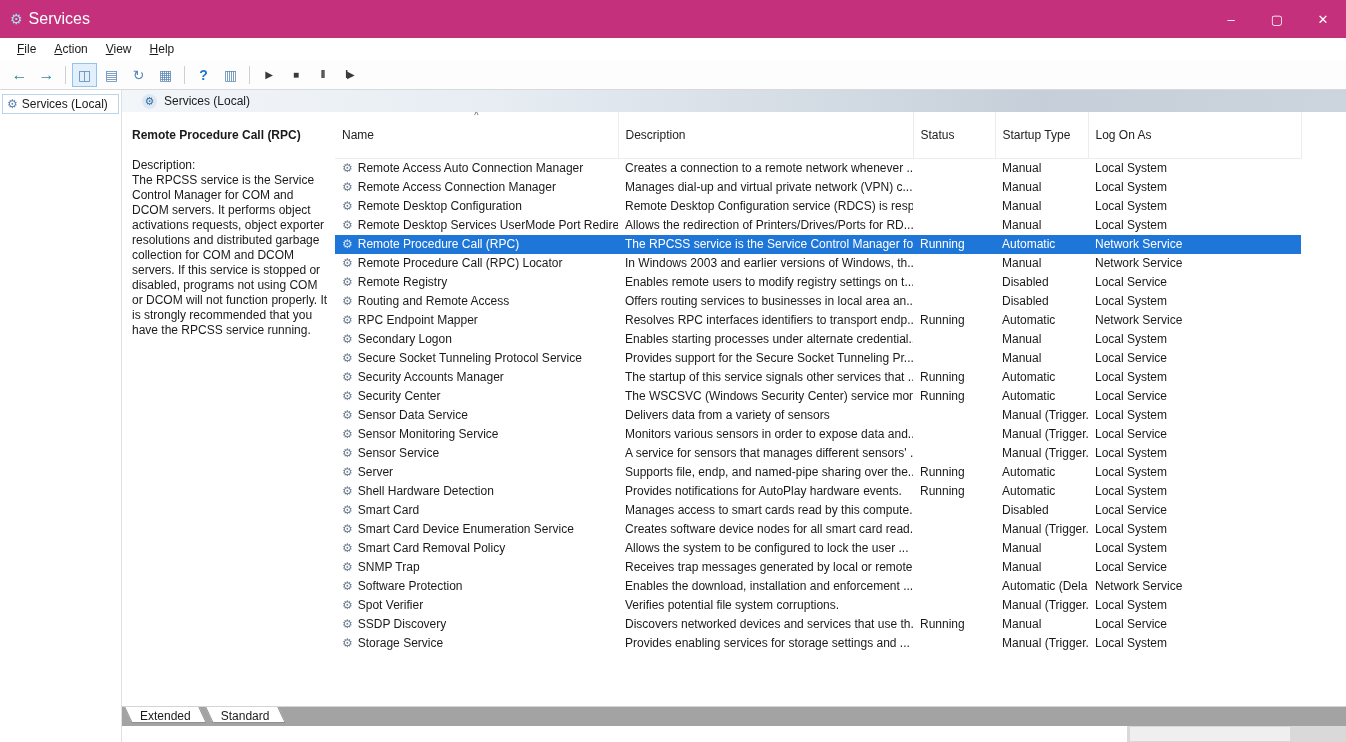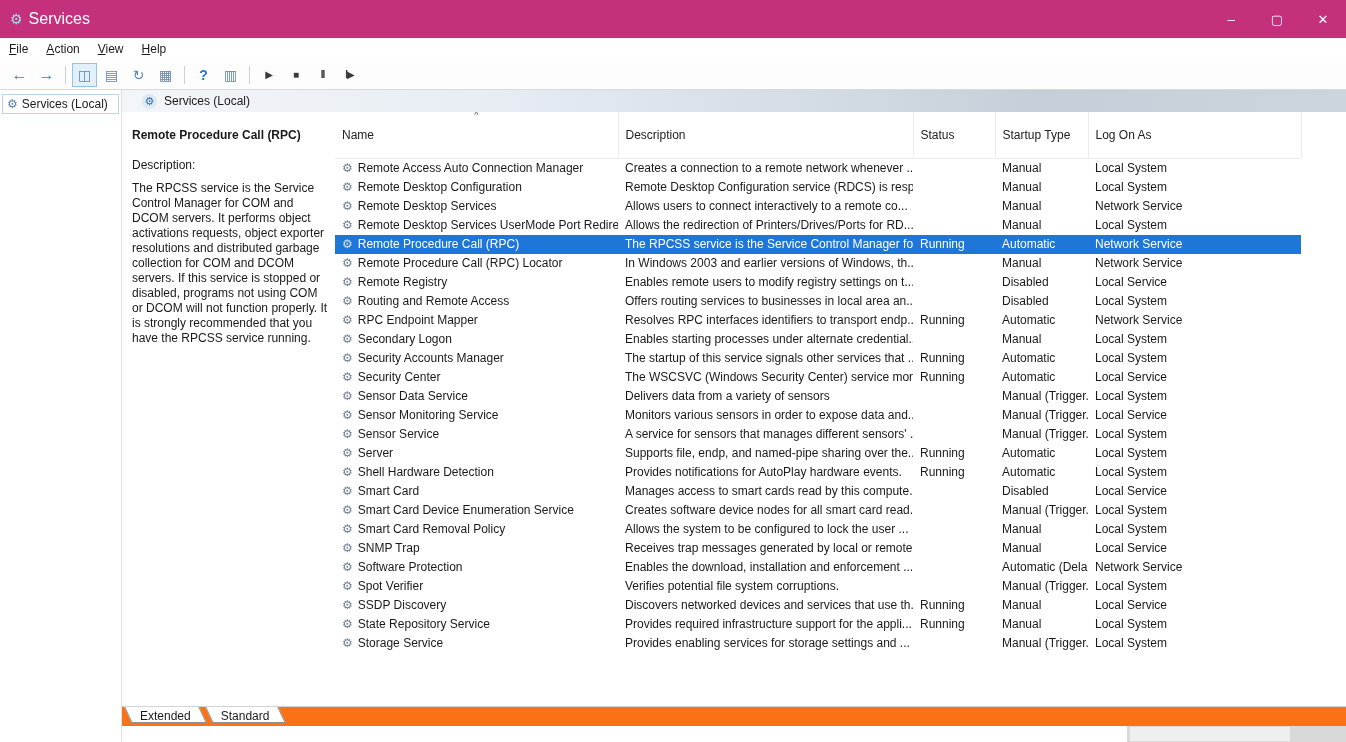--- a/index.html
+++ b/index.html
@@ -8,21 +8,21 @@
   .window { width:1346px; height:742px; background:#fff; position:relative; overflow:hidden; }
 
   
   .titlebar { height:38px; background:var(--titlebar); display:flex; align-items:center; color:#fff; }
   .app-icon { margin:0 6px 0 10px; font-size:14px; color:#9fe3ea; }
   .title-text { font-size:16px; }
   .caption-buttons { margin-left:auto; display:flex; height:100%; }
   .caption-btn { width:46px; height:100%; display:flex; align-items:center; justify-content:center; font-size:13px; cursor:default; }
 
   
-  .menubar { height:22px; display:flex; align-items:center; background:#fff; }
+  .menubar { height:22px; display:flex; align-items:center; padding-left:8px; background:#fff; }
   .menu-item { padding:2px 9px; cursor:default; }
   .menu-item u { text-decoration:underline; }
 
   
   .toolbar { height:30px; display:flex; align-items:center; padding-left:6px; background:#fdfdfd; border-bottom:1px solid #d9d9d9; }
   .tool-btn { width:25px; height:24px; display:flex; align-items:center; justify-content:center; border:1px solid transparent; margin:0 1px; cursor:default; }
   .tool-btn.pressed { background:#e2f0fc; border-color:#90c3ee; }
   .tool-btn.nav { color:#2e8b9a; font-weight:bold; font-size:16px; }
   .tool-btn.doc { color:#5b87b5; font-size:14px; }
   .tool-btn.help { color:#1f75d0; font-weight:bold; font-size:14px; }
@@ -35,37 +35,37 @@
   .tree-item { margin:1px 2px; padding:2px 4px; border:1px solid #bcd4ea; background:#fff; display:flex; align-items:center; gap:4px; cursor:default; }
   .tree-icon { color:#5a7fae; font-size:12px; }
 
   .main-panel { flex:1; display:flex; flex-direction:column; min-width:0; }
   .main-header { height:22px; flex:0 0 22px; background:linear-gradient(to right,#f3f6f9 0%,#e7edf3 30%,#c6cfd9 75%,#ccd4dd 100%); display:flex; align-items:center; padding-left:20px; gap:7px; }
   .header-icon { width:15px; height:15px; border-radius:50%; background:#dce8f2; color:#3a6ea5; font-size:11px; display:flex; align-items:center; justify-content:center; }
 
   .content { flex:1; display:flex; overflow:hidden; background:#fff; }
   .detail-panel { width:213px; flex:0 0 213px; padding:16px 10px 0 10px; }
   .detail-title { font-weight:bold; margin-bottom:16px; }
-  .detail-label { margin-bottom:9px; }
+  .detail-label { margin-bottom:1px; }
   .detail-text { line-height:15px; width:196px; }
 
   .list-area { flex:1; overflow:hidden; }
   table { border-collapse:collapse; table-layout:fixed; width:966px; }
   col.w-name{width:283px} col.w-desc{width:295px} col.w-status{width:82px} col.w-startup{width:93px} col.w-logon{width:213px}
   th { height:26px; font-weight:normal; text-align:left; padding:16px 7px; color:#222;
        border-bottom:1px solid #ececec; border-right:1px solid #ececec; position:relative;
        white-space:nowrap; overflow:hidden; cursor:default; }
   .sort-indicator { position:absolute; top:-2px; left:50%; transform:translateX(-50%); font-size:9px; color:#555; }
   td { height:19px; padding:0 7px; white-space:nowrap; overflow:hidden; cursor:default; }
   .gear-icon { color:#6f7d91; margin-right:5px; font-size:12px; }
   tr.selected { background:var(--selection); color:#fff; }
   tr.selected .gear-icon { color:#d7e6f8; }
 
   
-  .tabs-row { height:20px; flex:0 0 20px; border-top:1px solid #d4d4d4; display:flex; padding-left:6px; background:#f97316; }
+  .tabs-row { height:20px; flex:0 0 20px; border-top:1px solid #d4d4d4; display:flex; padding-left:6px; background:#a3a3a3; }
   .tab { position:relative; z-index:0; padding:2px 18px 0 12px; cursor:default; }
   .tab::before { content:""; position:absolute; top:0; left:0; right:6px; bottom:3px; background:#fff;
                  border:1px solid #8f8f8f; border-top:none; transform:skewX(25deg); z-index:-1; }
 
   .bottom-strip { height:16px; flex:0 0 16px; background:#fff; display:flex; }
   .hscrollbar { margin-left:auto; width:219px; height:100%; background:#d9d9d9; display:flex; align-items:stretch; }
   .hthumb { width:160px; margin:1px 0 1px 3px; background:#efefef; }
 </style>
 </head>
 <body>
@@ -151,32 +151,32 @@
             </thead>
             <tbody>
                 <tr>
                   <td class="c-name"><span class="gear-icon">⚙</span>Remote Access Auto Connection Manager</td>
                   <td class="c-desc">Creates a connection to a remote network whenever ...</td>
                   <td class="c-status"></td>
                   <td class="c-startup">Manual</td>
                   <td class="c-logon">Local System</td>
                 </tr>
                 <tr>
+                  <td class="c-name"><span class="gear-icon">⚙</span>Remote Access Connection Manager</td>
+                  <td class="c-desc">Manages dial-up and virtual private network (VPN) c...</td>
+                  <td class="c-status"></td>
+                  <td class="c-startup">Manual</td>
+                  <td class="c-logon">Local System</td>
+                </tr>
+                <tr>
                   <td class="c-name"><span class="gear-icon">⚙</span>Remote Desktop Configuration</td>
                   <td class="c-desc">Remote Desktop Configuration service (RDCS) is resp...</td>
                   <td class="c-status"></td>
                   <td class="c-startup">Manual</td>
                   <td class="c-logon">Local System</td>
-                </tr>
-                <tr>
-                  <td class="c-name"><span class="gear-icon">⚙</span>Remote Desktop Services</td>
-                  <td class="c-desc">Allows users to connect interactively to a remote co...</td>
-                  <td class="c-status"></td>
-                  <td class="c-startup">Manual</td>
-                  <td class="c-logon">Network Service</td>
                 </tr>
                 <tr>
                   <td class="c-name"><span class="gear-icon">⚙</span>Remote Desktop Services UserMode Port Redire...</td>
                   <td class="c-desc">Allows the redirection of Printers/Drives/Ports for RD...</td>
                   <td class="c-status"></td>
                   <td class="c-startup">Manual</td>
                   <td class="c-logon">Local System</td>
                 </tr>
                 <tr class="selected">
                   <td class="c-name"><span class="gear-icon">⚙</span>Remote Procedure Call (RPC)</td>
@@ -214,20 +214,27 @@
                   <td class="c-logon">Network Service</td>
                 </tr>
                 <tr>
                   <td class="c-name"><span class="gear-icon">⚙</span>Secondary Logon</td>
                   <td class="c-desc">Enables starting processes under alternate credential...</td>
                   <td class="c-status"></td>
                   <td class="c-startup">Manual</td>
                   <td class="c-logon">Local System</td>
                 </tr>
                 <tr>
+                  <td class="c-name"><span class="gear-icon">⚙</span>Secure Socket Tunneling Protocol Service</td>
+                  <td class="c-desc">Provides support for the Secure Socket Tunneling Pr...</td>
+                  <td class="c-status"></td>
+                  <td class="c-startup">Manual</td>
+                  <td class="c-logon">Local Service</td>
+                </tr>
+                <tr>
                   <td class="c-name"><span class="gear-icon">⚙</span>Security Accounts Manager</td>
                   <td class="c-desc">The startup of this service signals other services that ...</td>
                   <td class="c-status">Running</td>
                   <td class="c-startup">Automatic</td>
                   <td class="c-logon">Local System</td>
                 </tr>
                 <tr>
                   <td class="c-name"><span class="gear-icon">⚙</span>Security Center</td>
                   <td class="c-desc">The WSCSVC (Windows Security Center) service mon...</td>
                   <td class="c-status">Running</td>
@@ -310,27 +317,20 @@
                   <td class="c-status"></td>
                   <td class="c-startup">Manual (Trigger...</td>
                   <td class="c-logon">Local System</td>
                 </tr>
                 <tr>
                   <td class="c-name"><span class="gear-icon">⚙</span>SSDP Discovery</td>
                   <td class="c-desc">Discovers networked devices and services that use th...</td>
                   <td class="c-status">Running</td>
                   <td class="c-startup">Manual</td>
                   <td class="c-logon">Local Service</td>
-                </tr>
-                <tr>
-                  <td class="c-name"><span class="gear-icon">⚙</span>State Repository Service</td>
-                  <td class="c-desc">Provides required infrastructure support for the appli...</td>
-                  <td class="c-status">Running</td>
-                  <td class="c-startup">Manual</td>
-                  <td class="c-logon">Local System</td>
                 </tr>
                 <tr>
                   <td class="c-name"><span class="gear-icon">⚙</span>Storage Service</td>
                   <td class="c-desc">Provides enabling services for storage settings and ...</td>
                   <td class="c-status"></td>
                   <td class="c-startup">Manual (Trigger...</td>
                   <td class="c-logon">Local System</td>
                 </tr>
               </tbody>
           </table>

